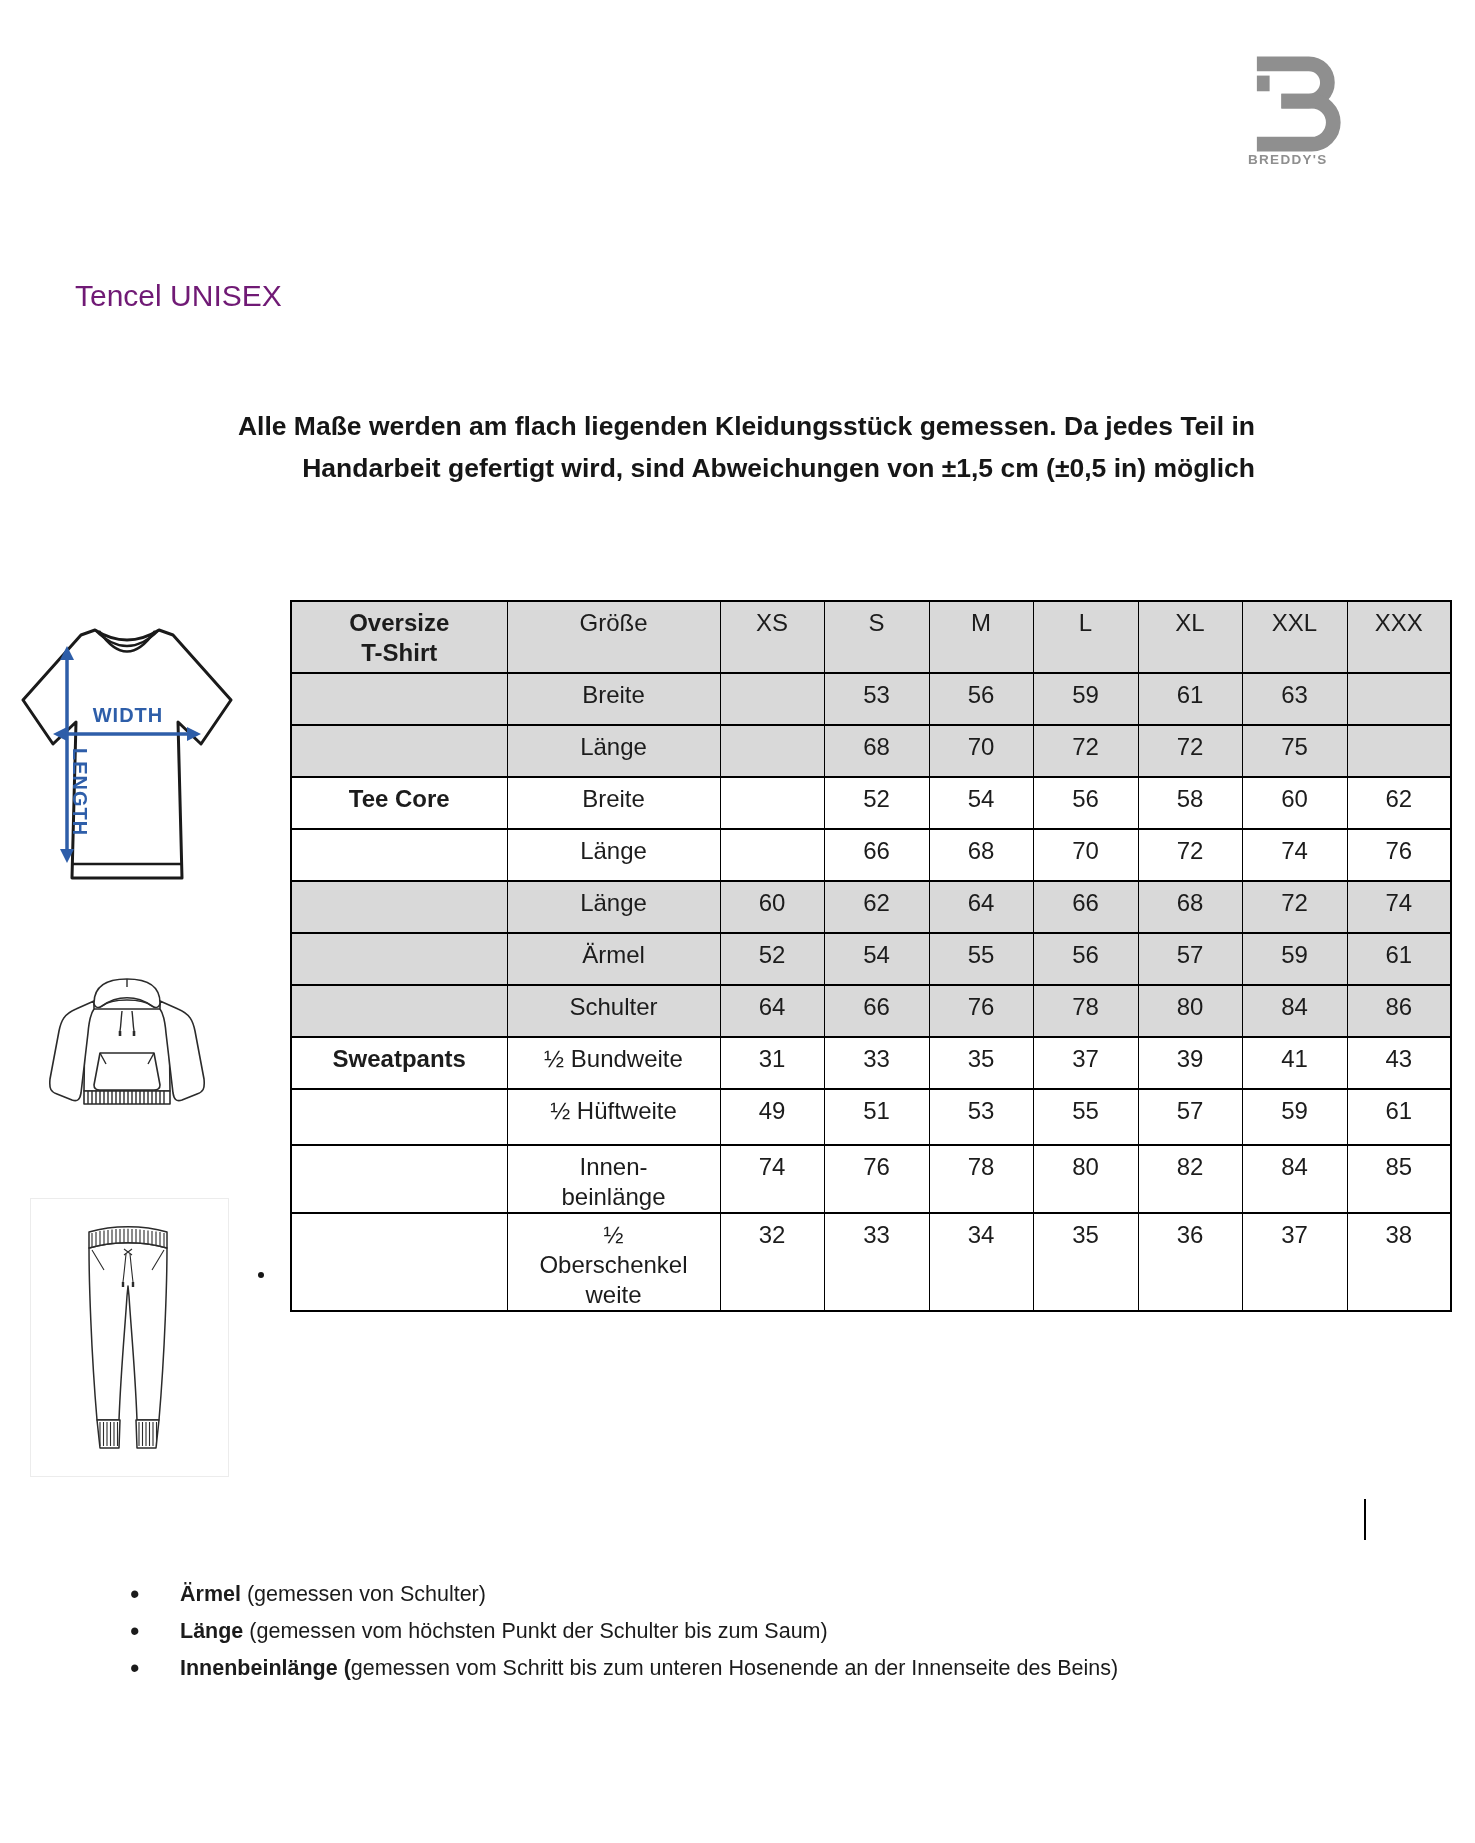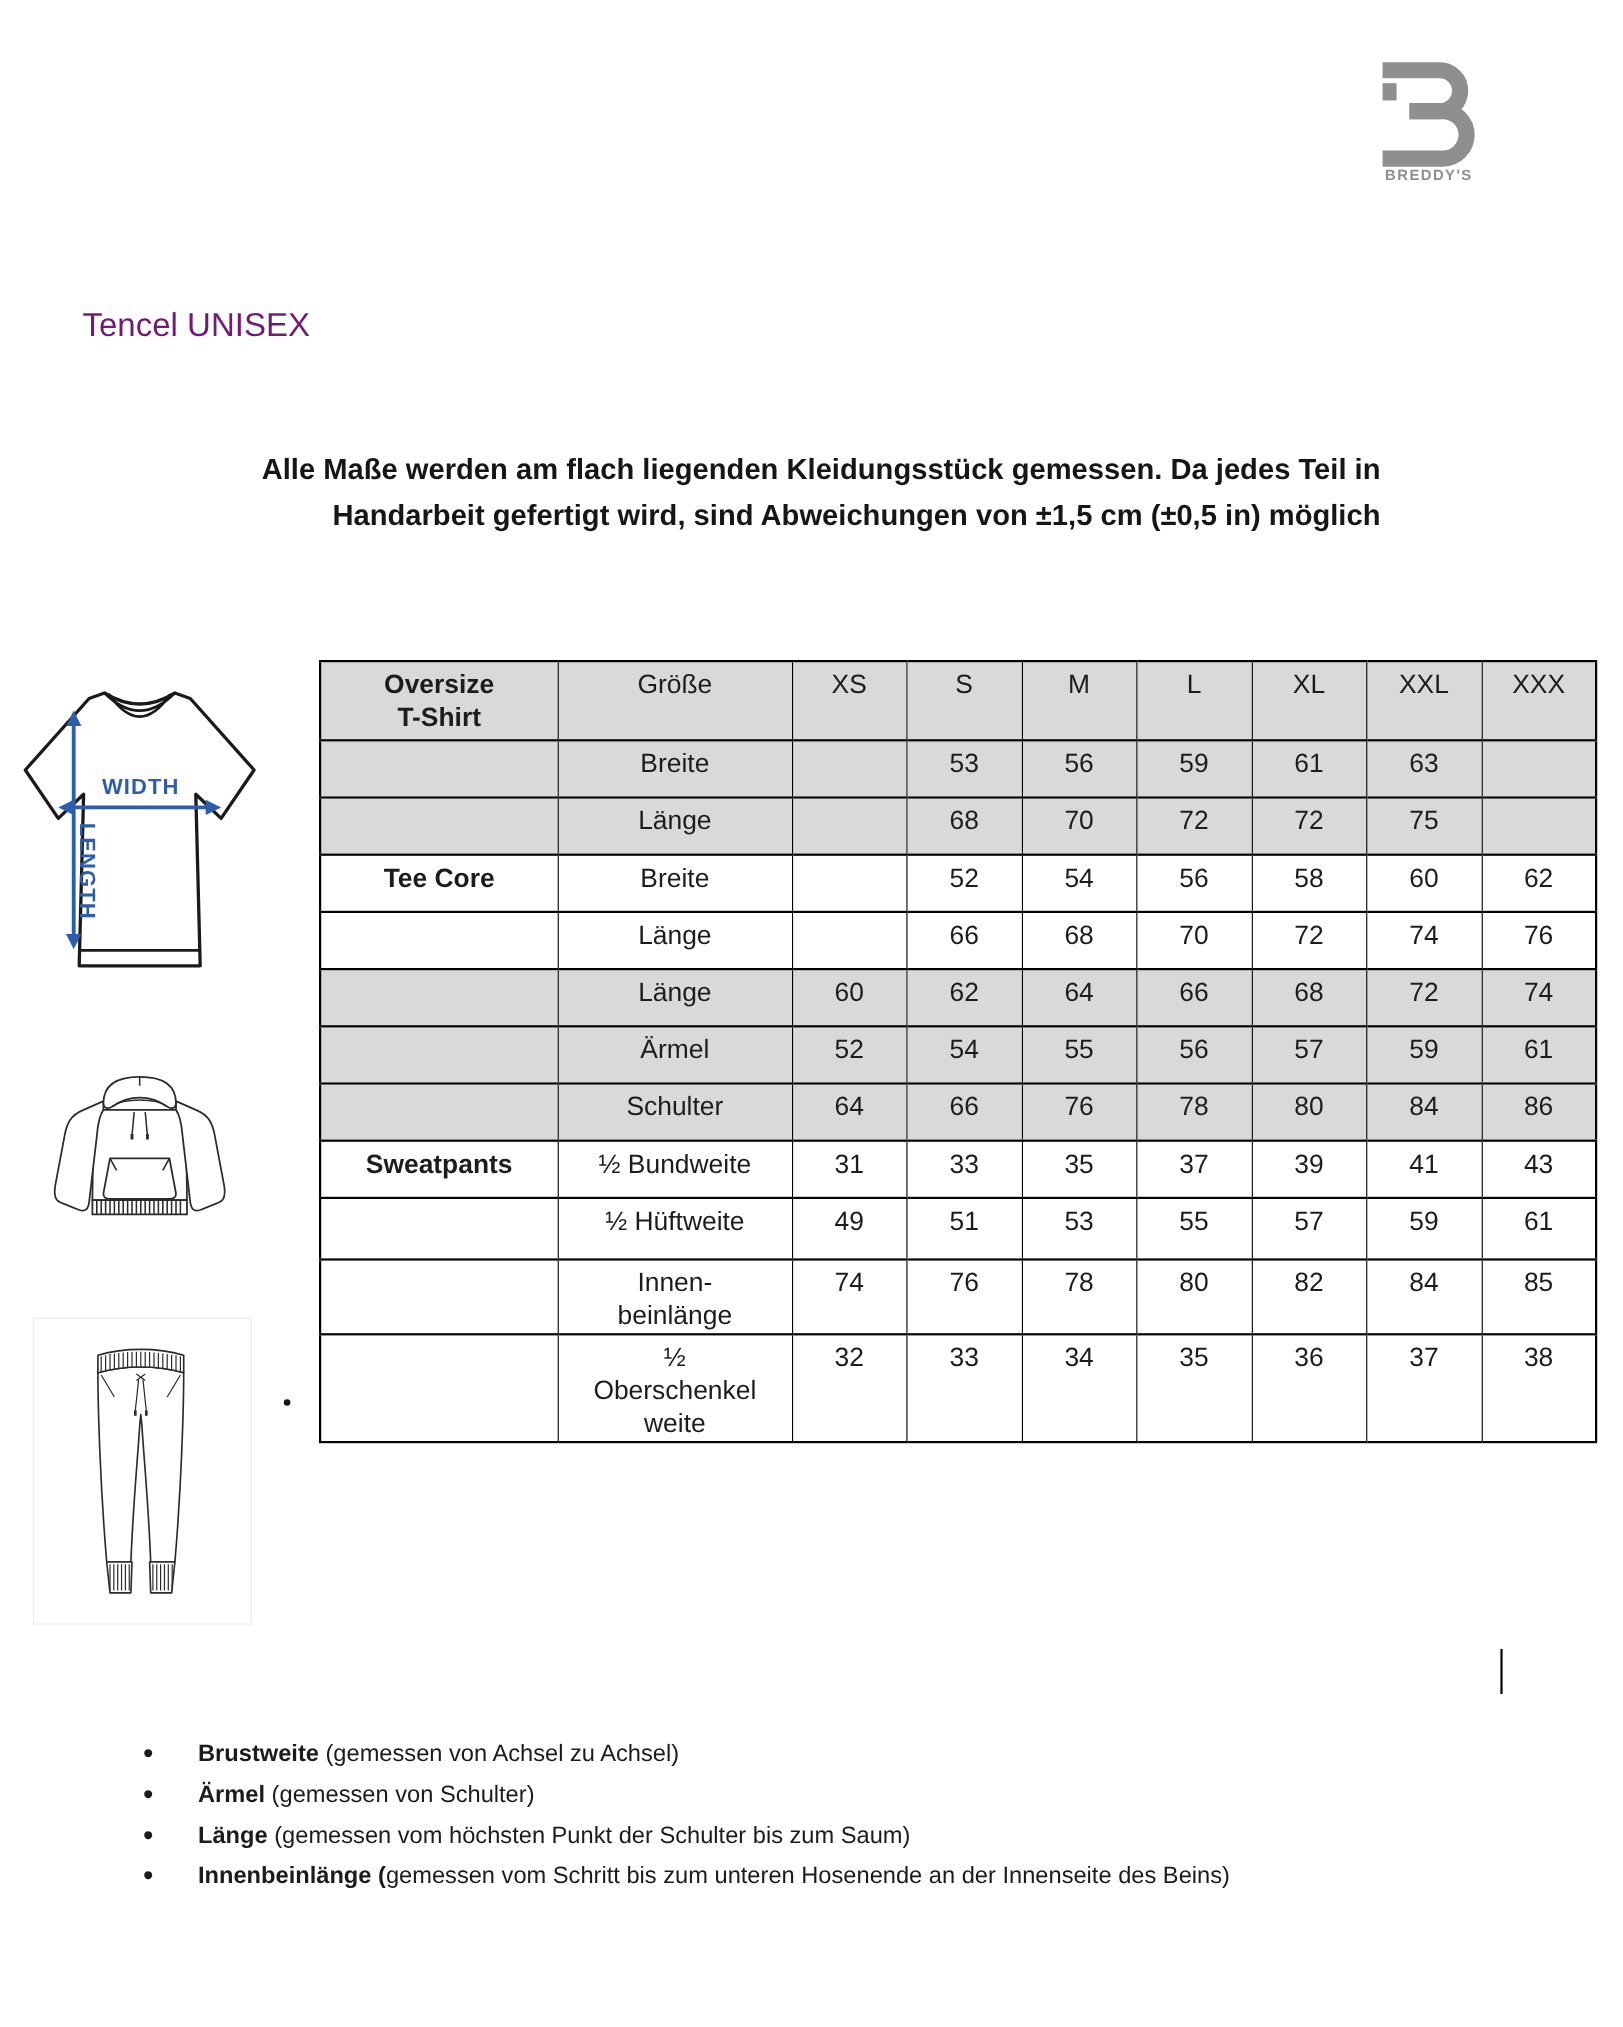--- a/index.html
+++ b/index.html
@@ -4,21 +4,21 @@
 <style>
   html,body{margin:0;padding:0;}
   body{
     width:1475px;height:1843px;position:relative;background:#fff;
     font-family:"Liberation Sans",sans-serif;color:#1f1f1f;overflow:hidden;
   }
   .abs{position:absolute;}
 
   
   #logo{left:1253px;top:56px;width:92px;height:96px;}
-  #logo-text{left:1248px;top:152px;width:102px;text-align:center;
+  #logo-text{left:1248px;top:152px;width:102px;text-align:left;
     font-size:13.5px;font-weight:bold;letter-spacing:1.3px;color:#8f8f8f;}
 
   
   #page-title{left:75px;top:278px;font-size:30px;line-height:36px;font-weight:400;color:#701a75;}
   #intro{left:75px;top:405px;width:1180px;font-size:26.5px;line-height:42px;font-weight:bold;color:#161616;text-align:right;}
 
   
   #tshirt-diagram{left:15px;top:616px;}
   #hoodie-diagram{left:42px;top:973px;}
   #pants-box{left:30px;top:1198px;width:197px;height:277px;border:1px solid #ececec;}
@@ -284,17 +284,16 @@
     <td class="val">37</td>
     <td class="val">38</td>
   </tr>
     </tbody>
 </table>
 
 <div id="stray-line" class="abs"></div>
 <div id="stray-dot" class="abs"></div>
 
 <ul id="legend">
-    <li><span class="term">Brustweite</span><span class="desc"> (gemessen von Achsel zu Achsel)</span></li>
     <li><span class="term">Ärmel</span><span class="desc"> (gemessen von Schulter)</span></li>
     <li><span class="term">Länge</span><span class="desc"> (gemessen vom höchsten Punkt der Schulter bis zum Saum)</span></li>
     <li><span class="term">Innenbeinlänge (</span><span class="desc">gemessen vom Schritt bis zum unteren Hosenende an der Innenseite des Beins)</span></li>
   </ul>
 
 </body></html>

